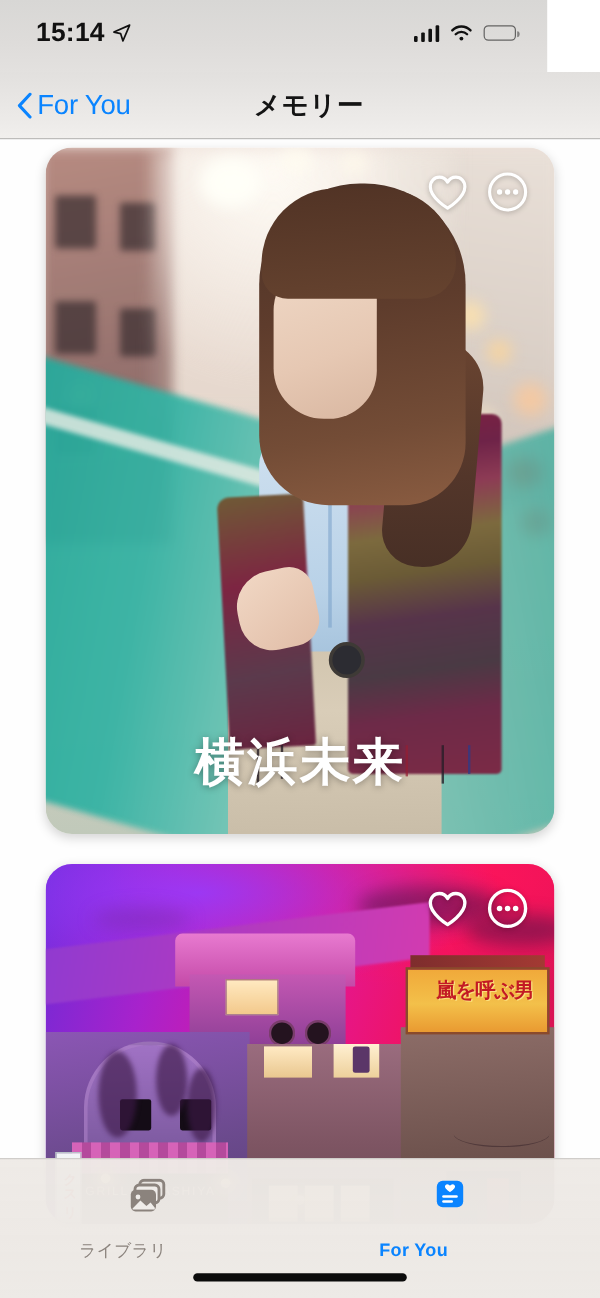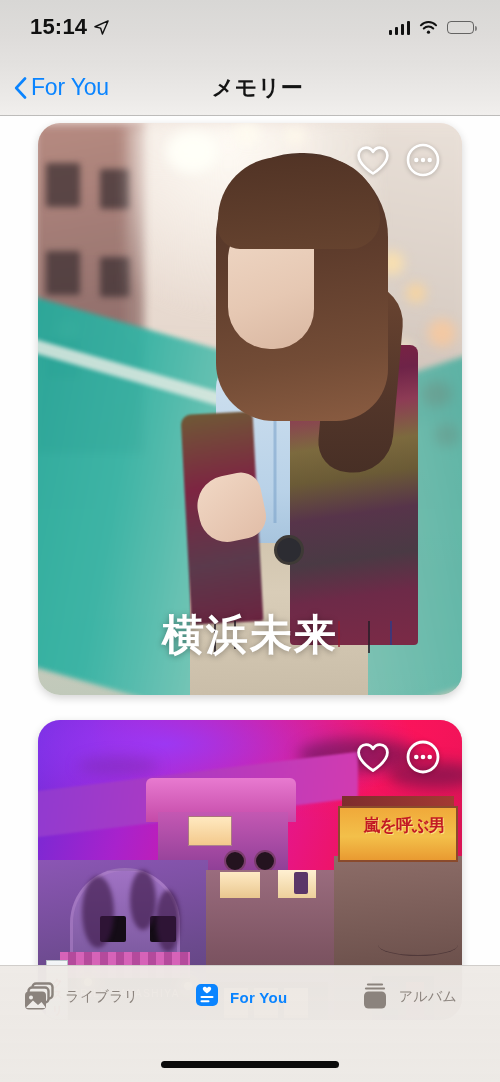--- a/index.html
+++ b/index.html
@@ -6,21 +6,21 @@
   html, body {
     width:500px; height:1082px;
     font-family:"Liberation Sans", sans-serif;
     background:#ffffff;
     overflow:hidden;
   }
   .phone { position:relative; width:500px; height:1082px; background:#fff; overflow:hidden; }
 
   
   .statusbar{
-    position:absolute; top:0; left:0; width:500px; height:60px;
+    position:absolute; top:0; left:0; width:456px; height:60px;
     background:linear-gradient(180deg,#d8d7d5 0%,#dedcda 60%,#e3e1df 100%);
     display:flex; align-items:center; justify-content:space-between;
     padding:0 26px 6px 30px;
     z-index:20;
   }
   .sb-left{ display:flex; align-items:center; gap:7px; }
   .sb-time{ font-size:22px; font-weight:600; color:#111; letter-spacing:.2px; line-height:1; }
   .sb-right{ display:flex; align-items:center; gap:9px; }
   .loc-arrow{ width:15px; height:15px; display:block; }
 
@@ -215,21 +215,21 @@
 
   
   .tabbar{
     position:absolute; left:0; bottom:0; width:500px; height:117px;
     background:linear-gradient(180deg,rgba(238,234,230,.97) 0%,rgba(237,233,229,.99) 60%,#edeae6 100%);
     border-top:1px solid rgba(0,0,0,.12);
     display:flex; align-items:flex-start; justify-content:space-around;
     padding-top:14px;
     z-index:30;
   }
-  .tab{ width:118px; display:flex; flex-direction:row; align-items:center; gap:7px; cursor:pointer; }
+  .tab{ width:118px; display:flex; flex-direction:column; gap:20px; cursor:pointer; }
   .tab-ico{ height:34px; display:flex; align-items:center; justify-content:center; }
   .tab-label{ font-size:14px; color:#8b837d; letter-spacing:.3px; }
   .tab.active .tab-label{ color:#0a84ff; font-weight:700; font-size:15px; }
   .home-ind{ position:absolute; bottom:14px; left:50%; transform:translateX(-50%);
              width:178px; height:7px; background:#0b0b0b; border-radius:4px; }
 </style>
 </head>
 <body>
 
 <div class="phone">
@@ -413,28 +413,18 @@
           <path d="M16 11.4 C16 11.4 11.8 8.9 11.8 6.8 C11.8 5.6 12.7 4.8 13.7 4.8
                    C14.6 4.8 15.6 5.4 16 6.2 C16.4 5.4 17.4 4.8 18.3 4.8
                    C19.3 4.8 20.2 5.6 20.2 6.8 C20.2 8.9 16 11.4 16 11.4 Z" fill="#ffffff"></path>
           <rect x="9.5" y="14" width="13" height="2.1" rx="1.05" fill="#ffffff"></rect>
           <rect x="9.5" y="18.2" width="9" height="2.1" rx="1.05" fill="#ffffff"></rect>
         </svg>
       </span>
       <span class="tab-label">For You</span>
     </div>
 
-    <div class="tab">
-      <span class="tab-ico">
-        <svg width="34" height="30" viewBox="0 0 34 30">
-          <path d="M10 2.5 H24" stroke="#8b837d" stroke-width="2.2" stroke-linecap="round" fill="none"></path>
-          <path d="M8 6.5 H26" stroke="#8b837d" stroke-width="2.2" stroke-linecap="round" fill="none"></path>
-          <rect x="6" y="9.5" width="22" height="17" rx="4.5" fill="#8b837d"></rect>
-        </svg>
-      </span>
-      <span class="tab-label">アルバム</span>
-    </div>
 
 
     <div class="home-ind"></div>
   </div>
 
 </div>
 
 </body></html>

